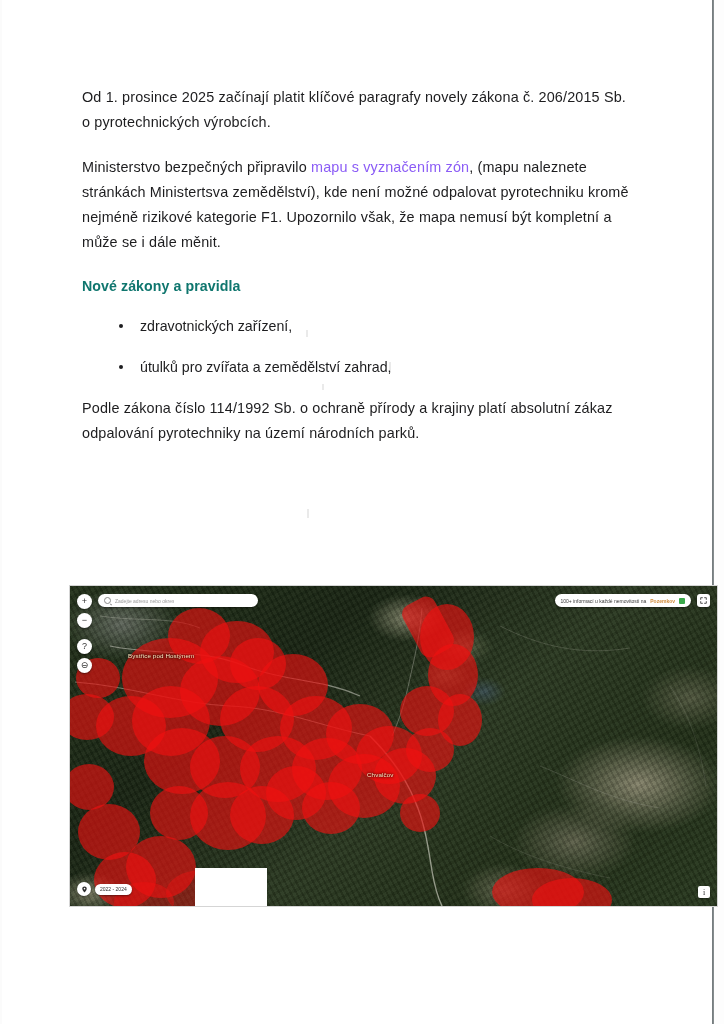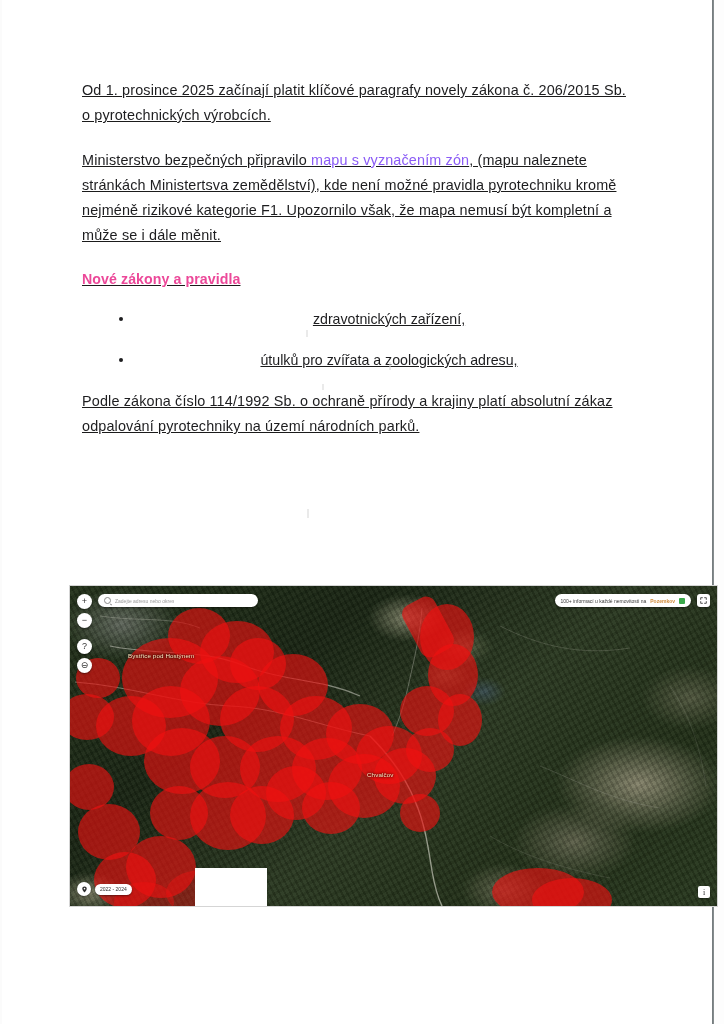--- a/index.html
+++ b/index.html
@@ -41,48 +41,46 @@
     left: 0;
     width: 2px;
     height: 1024px;
     background: #fbfbfb;
   }
 
   
   .article {
     position: absolute;
     left: 82px;
-    top: 78px;
+    top: 85px;
     width: 556px;
-    text-decoration: underline;
   }
   p.para {
     margin: 0 0 20px 0;
     font-size: 14.4px;
     line-height: 25px;
     letter-spacing: 0.01em;
     color: #1d1d1f;
   }
   a.inline-link {
     color: #8b5cf6;
     text-decoration: none;
   }
   h3.subhead {
     margin: 0 0 17px 0;
     font-size: 14.2px;
     line-height: 22px;
     font-weight: bold;
-    color: #ec4899;
+    color: #0f766e;
     letter-spacing: 0.005em;
   }
   ul.bullets {
     margin: 8px 0 16px 0;
     padding: 0 0 0 37px;
     list-style: none;
-    text-align: center;
   }
   ul.bullets li {
     position: relative;
     font-size: 14.2px;
     line-height: 24px;
     margin-bottom: 17px;
     color: #1d1d1f;
     padding-left: 21px;
   }
   ul.bullets li:before {
@@ -349,28 +347,28 @@
 <body>
 
 <div class="page-edge-left"></div>
 <div class="page-edge-far"></div>
 <div class="page-edge-right"></div>
 
 <div class="article">
 
   <p class="para"><span>Od 1. prosince 2025 začínají platit klíčové paragrafy novely zákona č. 206/2015 Sb. o pyrotechnických výrobcích.</span></p>
 
-  <p class="para"><span>Ministerstvo bezpečných připravilo </span><a class="inline-link" href="#">mapu s vyznačením zón</a><span>, (mapu naleznete stránkách Ministertsva zemědělství), kde není možné pravidla pyrotechniku kromě nejméně rizikové kategorie F1. Upozornilo však, že mapa nemusí být kompletní a může se i dále měnit.</span></p>
+  <p class="para"><span>Ministerstvo bezpečných připravilo </span><a class="inline-link" href="#">mapu s vyznačením zón</a><span>, (mapu naleznete stránkách Ministertsva zemědělství), kde není možné odpalovat pyrotechniku kromě nejméně rizikové kategorie F1. Upozornilo však, že mapa nemusí být kompletní a může se i dále měnit.</span></p>
 
   <h3 class="subhead">Nové zákony a pravidla</h3>
 
 
   <ul class="bullets">
     <li>zdravotnických zařízení,</li>
-    <li>útulků pro zvířata a zoologických adresu,</li>
+    <li>útulků pro zvířata a zemědělství zahrad,</li>
   </ul>
 
   <p class="para">Podle zákona číslo 114/1992 Sb. o ochraně přírody a krajiny platí absolutní zákaz odpalování pyrotechniky na území národních parků.</p>
 </div>
 
 <div class="speck" style="left:307px;top:509px;width:2px;height:9px;"></div>
 <div class="speck" style="left:389px;top:362px;width:2px;height:8px;"></div>
 <div class="speck" style="left:306px;top:330px;width:2px;height:7px;"></div>
 <div class="speck" style="left:322px;top:384px;width:2px;height:6px;"></div>
 

